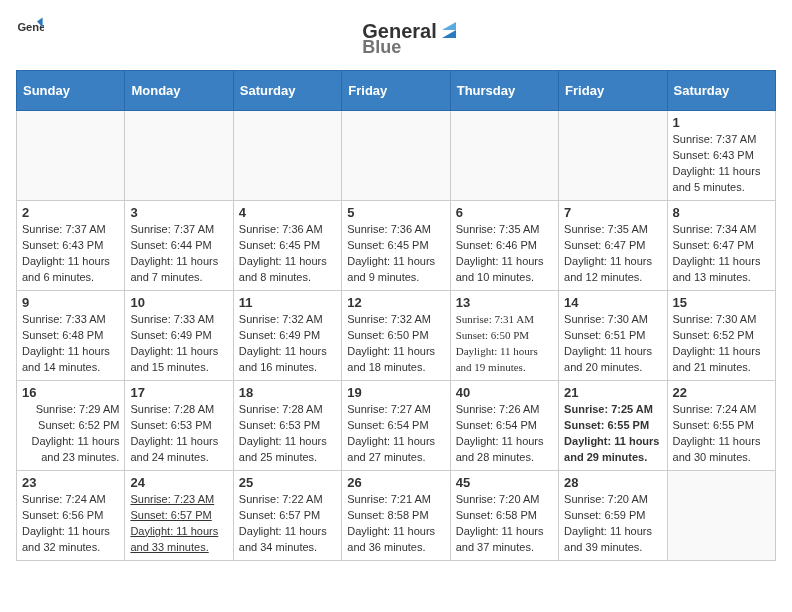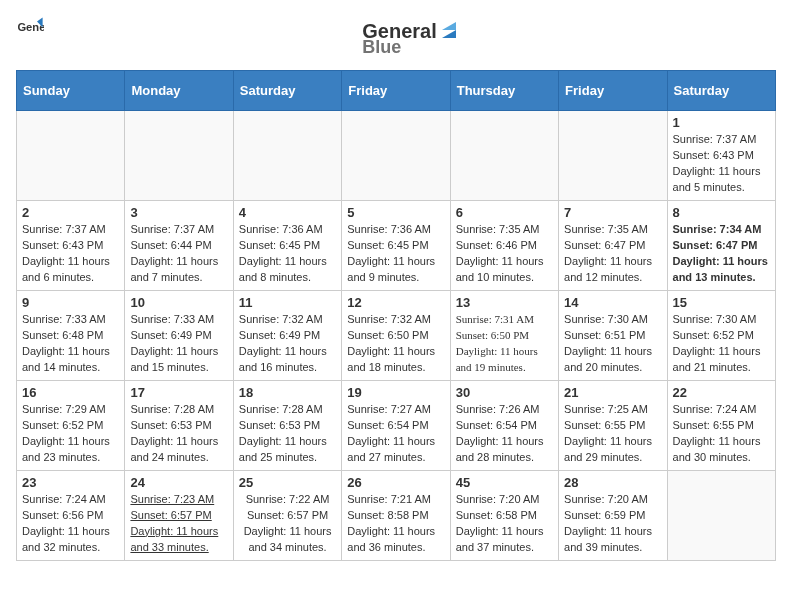--- a/index.html
+++ b/index.html
@@ -172,21 +172,21 @@
         </td>
         <td>
           <span class="day-number">7</span>
           <div class="day-info" style="white-space: pre-line;">Sunrise: 7:35 AM
 Sunset: 6:47 PM
 Daylight: 11 hours
 and 12 minutes.</div>
         </td>
         <td>
           <span class="day-number">8</span>
-          <div class="day-info" style="white-space: pre-line; font-weight: bold;">Sunrise: 7:34 AM
+          <div class="day-info" style="white-space: pre-line;">Sunrise: 7:34 AM
 Sunset: 6:47 PM
 Daylight: 11 hours
 and 13 minutes.</div>
         </td>
       </tr>
       <tr>
         <td>
           <span class="day-number">9</span>
           <div class="day-info" style="white-space: pre-line;">Sunrise: 7:33 AM
 Sunset: 6:48 PM
@@ -232,21 +232,21 @@
           <span class="day-number">15</span>
           <div class="day-info" style="white-space: pre-line;">Sunrise: 7:30 AM
 Sunset: 6:52 PM
 Daylight: 11 hours
 and 21 minutes.</div>
         </td>
       </tr>
       <tr>
         <td>
           <span class="day-number">16</span>
-          <div class="day-info" style="white-space: pre-line;">Sunrise: 7:29 AM
+          <div class="day-info" style="white-space: pre-line; text-align: right;">Sunrise: 7:29 AM
 Sunset: 6:52 PM
 Daylight: 11 hours
 and 23 minutes.</div>
         </td>
         <td>
           <span class="day-number">17</span>
           <div class="day-info" style="white-space: pre-line;">Sunrise: 7:28 AM
 Sunset: 6:53 PM
 Daylight: 11 hours
 and 24 minutes.</div>
@@ -259,29 +259,29 @@
 and 25 minutes.</div>
         </td>
         <td>
           <span class="day-number">19</span>
           <div class="day-info" style="white-space: pre-line;">Sunrise: 7:27 AM
 Sunset: 6:54 PM
 Daylight: 11 hours
 and 27 minutes.</div>
         </td>
         <td>
-          <span class="day-number">30</span>
+          <span class="day-number">40</span>
           <div class="day-info" style="white-space: pre-line;">Sunrise: 7:26 AM
 Sunset: 6:54 PM
 Daylight: 11 hours
 and 28 minutes.</div>
         </td>
         <td>
           <span class="day-number">21</span>
-          <div class="day-info" style="white-space: pre-line;">Sunrise: 7:25 AM
+          <div class="day-info" style="white-space: pre-line; font-weight: bold;">Sunrise: 7:25 AM
 Sunset: 6:55 PM
 Daylight: 11 hours
 and 29 minutes.</div>
         </td>
         <td>
           <span class="day-number">22</span>
           <div class="day-info" style="white-space: pre-line;">Sunrise: 7:24 AM
 Sunset: 6:55 PM
 Daylight: 11 hours
 and 30 minutes.</div>
@@ -297,21 +297,21 @@
         </td>
         <td>
           <span class="day-number">24</span>
           <div class="day-info" style="white-space: pre-line; text-decoration: underline;">Sunrise: 7:23 AM
 Sunset: 6:57 PM
 Daylight: 11 hours
 and 33 minutes.</div>
         </td>
         <td>
           <span class="day-number">25</span>
-          <div class="day-info" style="white-space: pre-line; text-align: center;">Sunrise: 7:22 AM
+          <div class="day-info" style="white-space: pre-line;">Sunrise: 7:22 AM
 Sunset: 6:57 PM
 Daylight: 11 hours
 and 34 minutes.</div>
         </td>
         <td>
           <span class="day-number">26</span>
           <div class="day-info" style="white-space: pre-line;">Sunrise: 7:21 AM
 Sunset: 8:58 PM
 Daylight: 11 hours
 and 36 minutes.</div>

